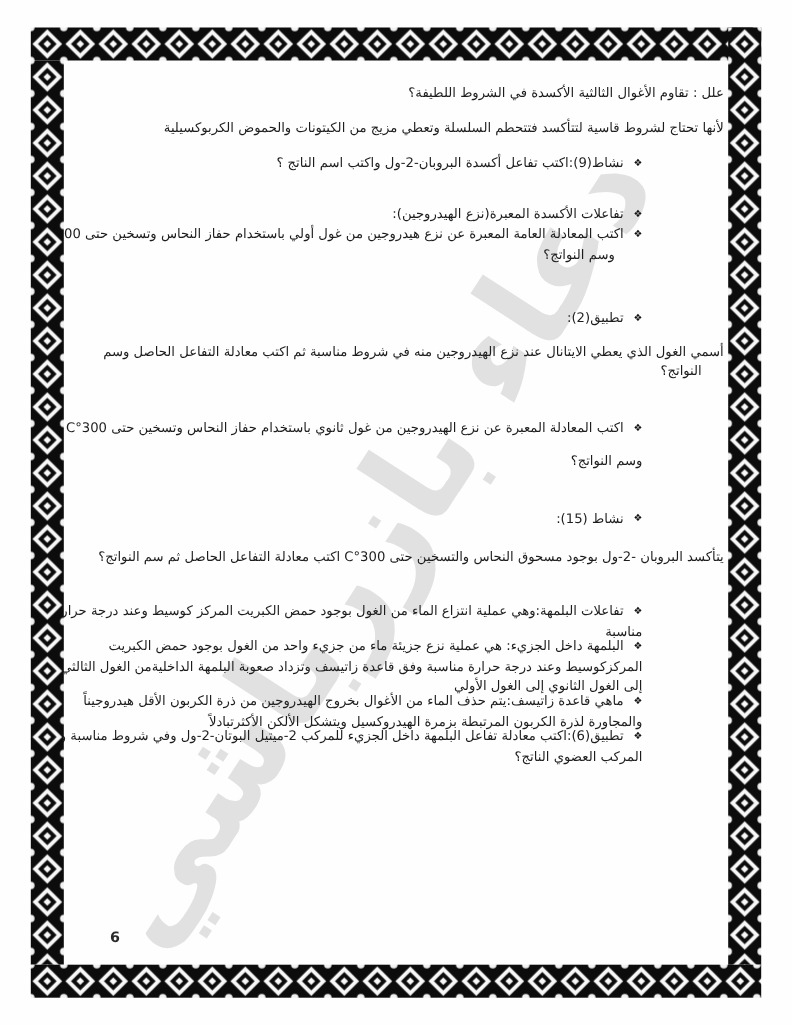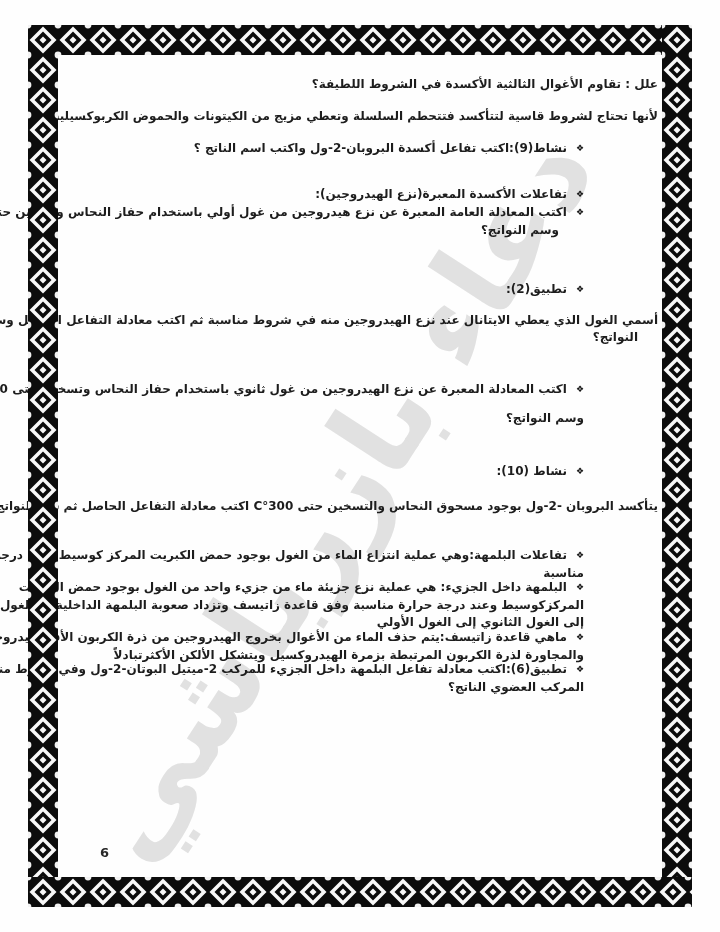--- a/index.html
+++ b/index.html
@@ -17,21 +17,21 @@
     font-size:118px;font-weight:bold;letter-spacing:4px;
     color:#c7c7c7;opacity:.52;
     transform:rotate(-57deg);transform-origin:center;
     pointer-events:none;
   }
 
   
   .content{position:absolute;inset:0;z-index:2;}
   .block{
     position:absolute;direction:rtl;text-align:right;white-space:nowrap;
-    font-size:12px;font-weight:bold;line-height:17px;color:#1d1d1d;
+    font-size:12px;font-weight:normal;line-height:17px;color:#1d1d1d;
   }
   .block .line{direction:rtl;text-align:right;white-space:nowrap;}
   .bullet{
     display:inline-block;font-size:9px;margin-left:9px;
     transform:translateY(-1px);color:#141414;
   }
   .indent-sm{padding-right:20px;}
   .indent-md{padding-right:25px;}
   .gap-line{margin-top:11px;}
   .page-number{
@@ -116,21 +116,21 @@
     </div>
 
     <div class="block" style="top:381px;right:136px">
       <div class="line">
         <span class="bullet">❖</span><span>اكتب المعادلة المعبرة عن نزع الهيدروجين من غول ثانوي باستخدام حفاز النحاس وتسخين حتى 300°C</span>
       </div>
       <div class="line gap-line">وسم النواتج؟</div>
     </div>
 
     <div class="block" style="top:463px;right:136px">
-      <span class="bullet">❖</span><span>نشاط (10):</span>
+      <span class="bullet">❖</span><span>نشاط (15):</span>
     </div>
 
     <div class="block" style="top:498px;right:62px">يتأكسد البروبان -2-ول بوجود مسحوق النحاس والتسخين حتى 300°C اكتب معادلة التفاعل الحاصل ثم سم النواتج؟</div>
 
     <div class="block" style="top:547px;right:136px">
       <div class="line">
         <span class="bullet">❖</span><span>تفاعلات البلمهة:وهي عملية انتزاع الماء من الغول بوجود حمض الكبريت المركز كوسيط وعند درجة حرارة</span>
       </div>
       <div class="line">مناسبة</div>
     </div>

